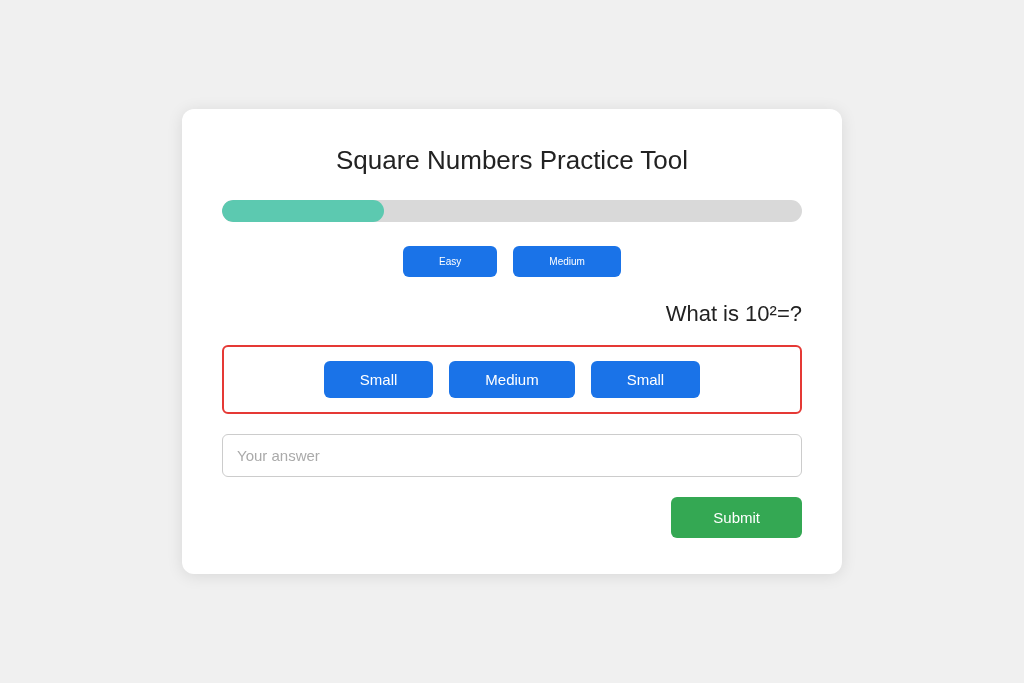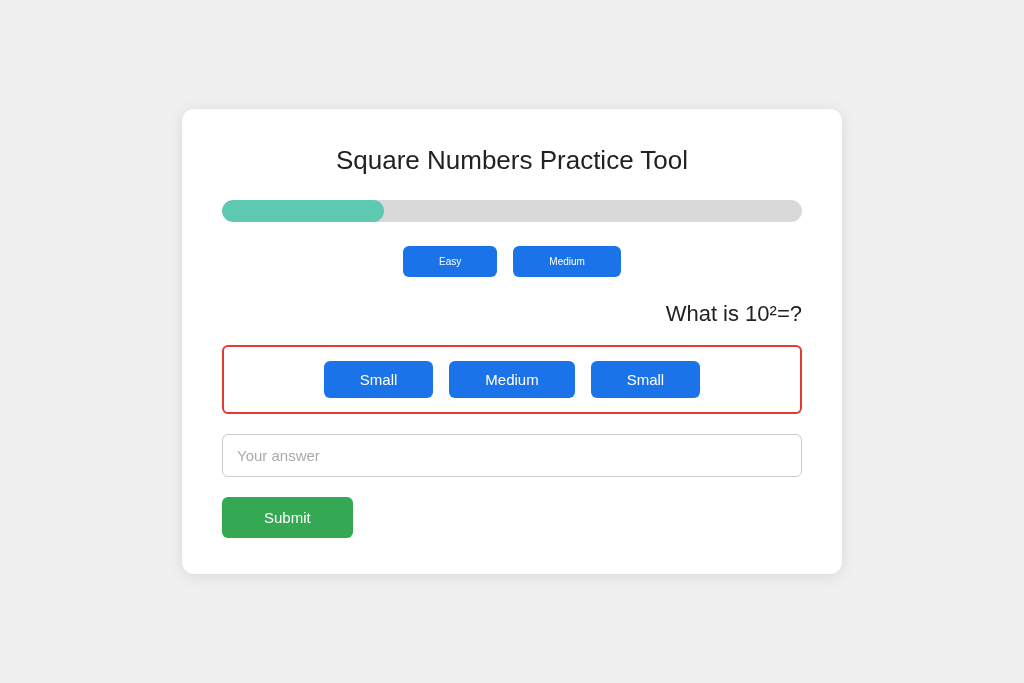--- a/index.html
+++ b/index.html
@@ -121,21 +121,21 @@
       margin-bottom: 20px;
       outline: none;
     }
 
     .answer-input::placeholder {
       color: #aaa;
     }
 
     .action-buttons {
       display: flex;
-      justify-content: flex-start;
+      justify-content: flex-end;
       gap: 0;
     }
 
     .action-btn {
       background: #34a853;
       color: #fff;
       border: none;
       border-radius: 6px;
       padding: 12px 42px;
       font-size: 15px;

